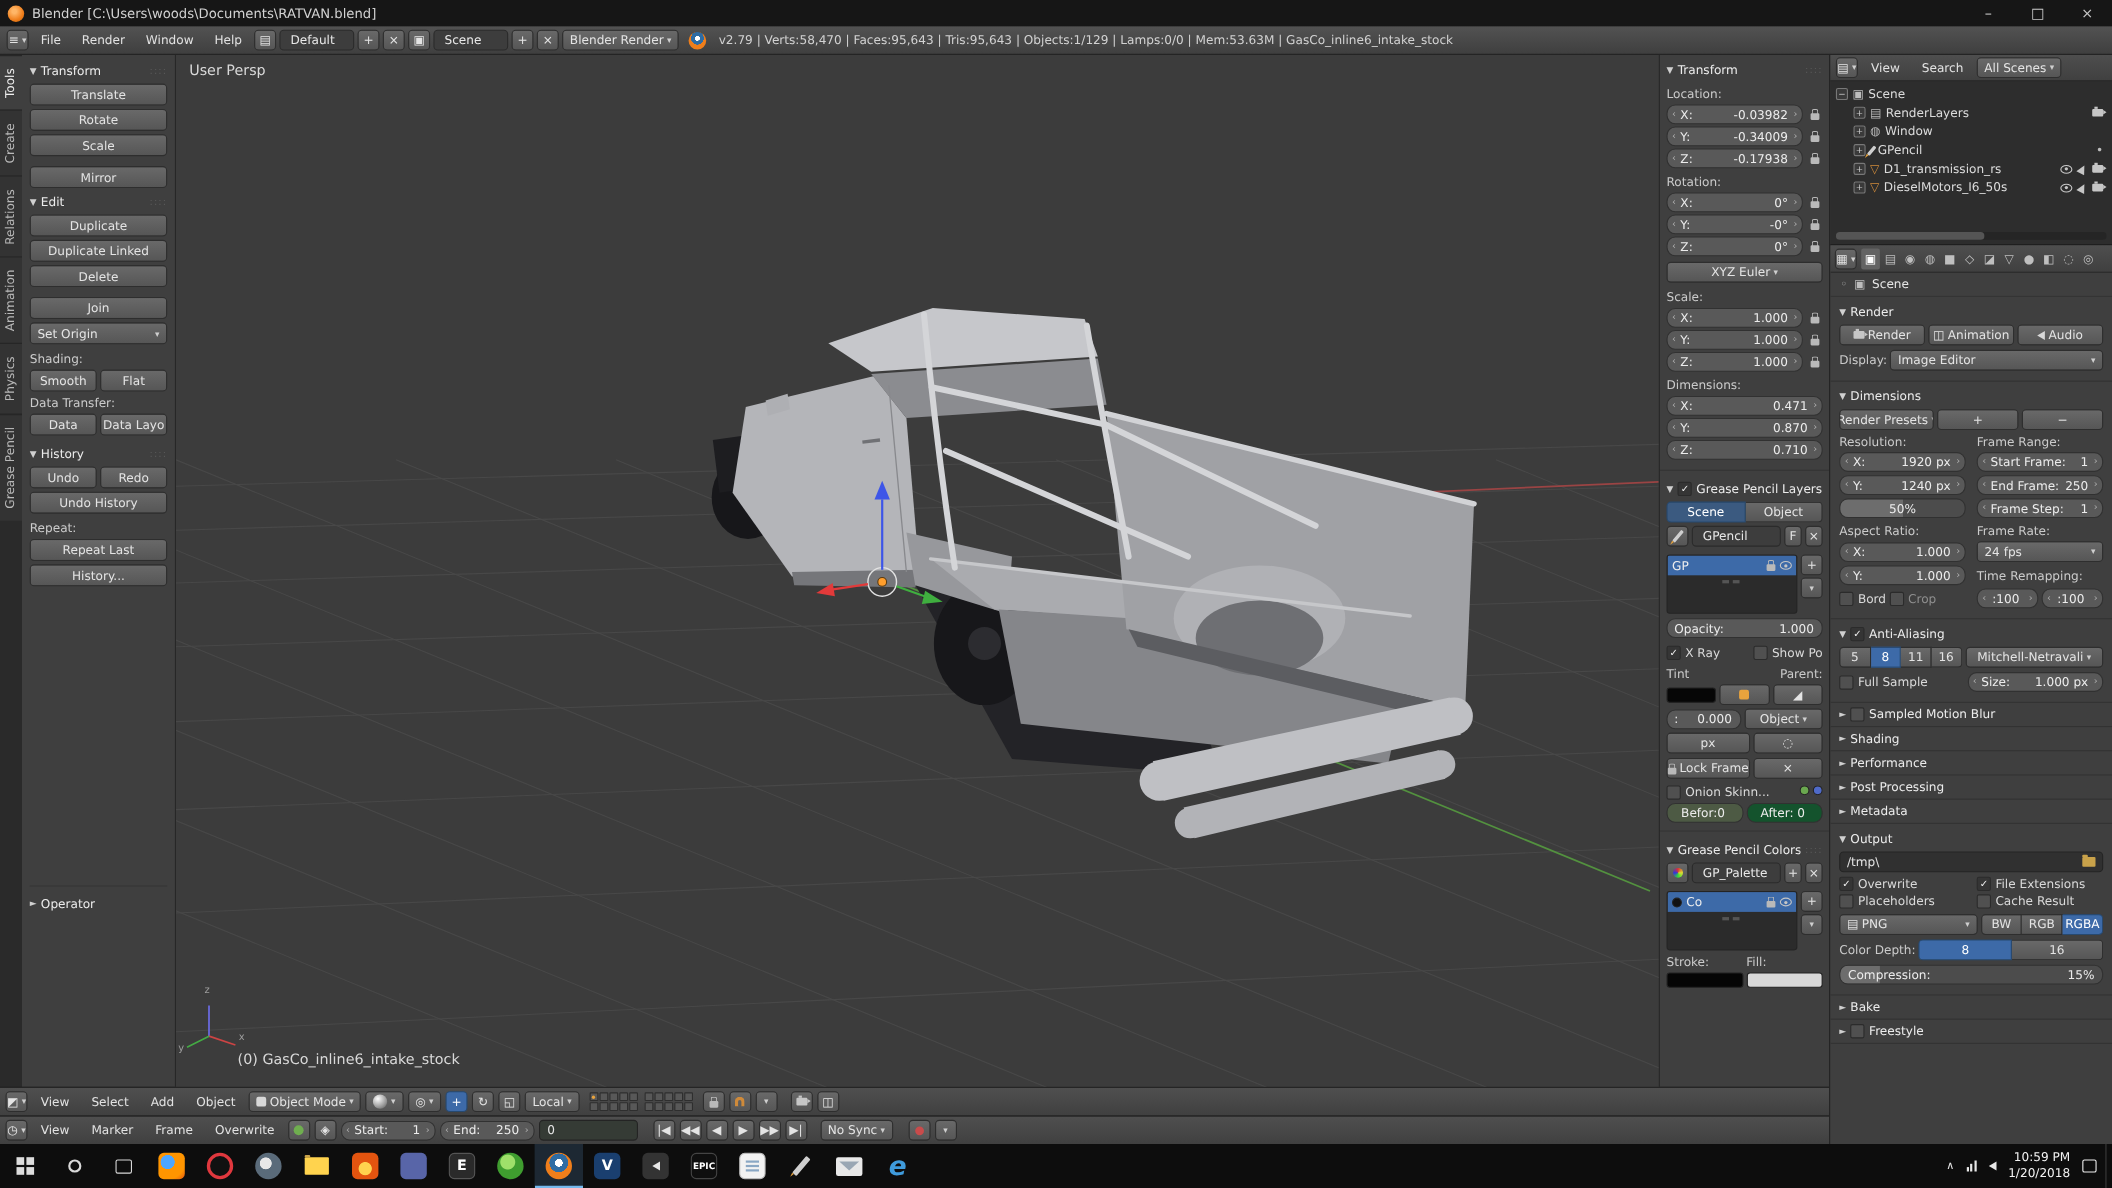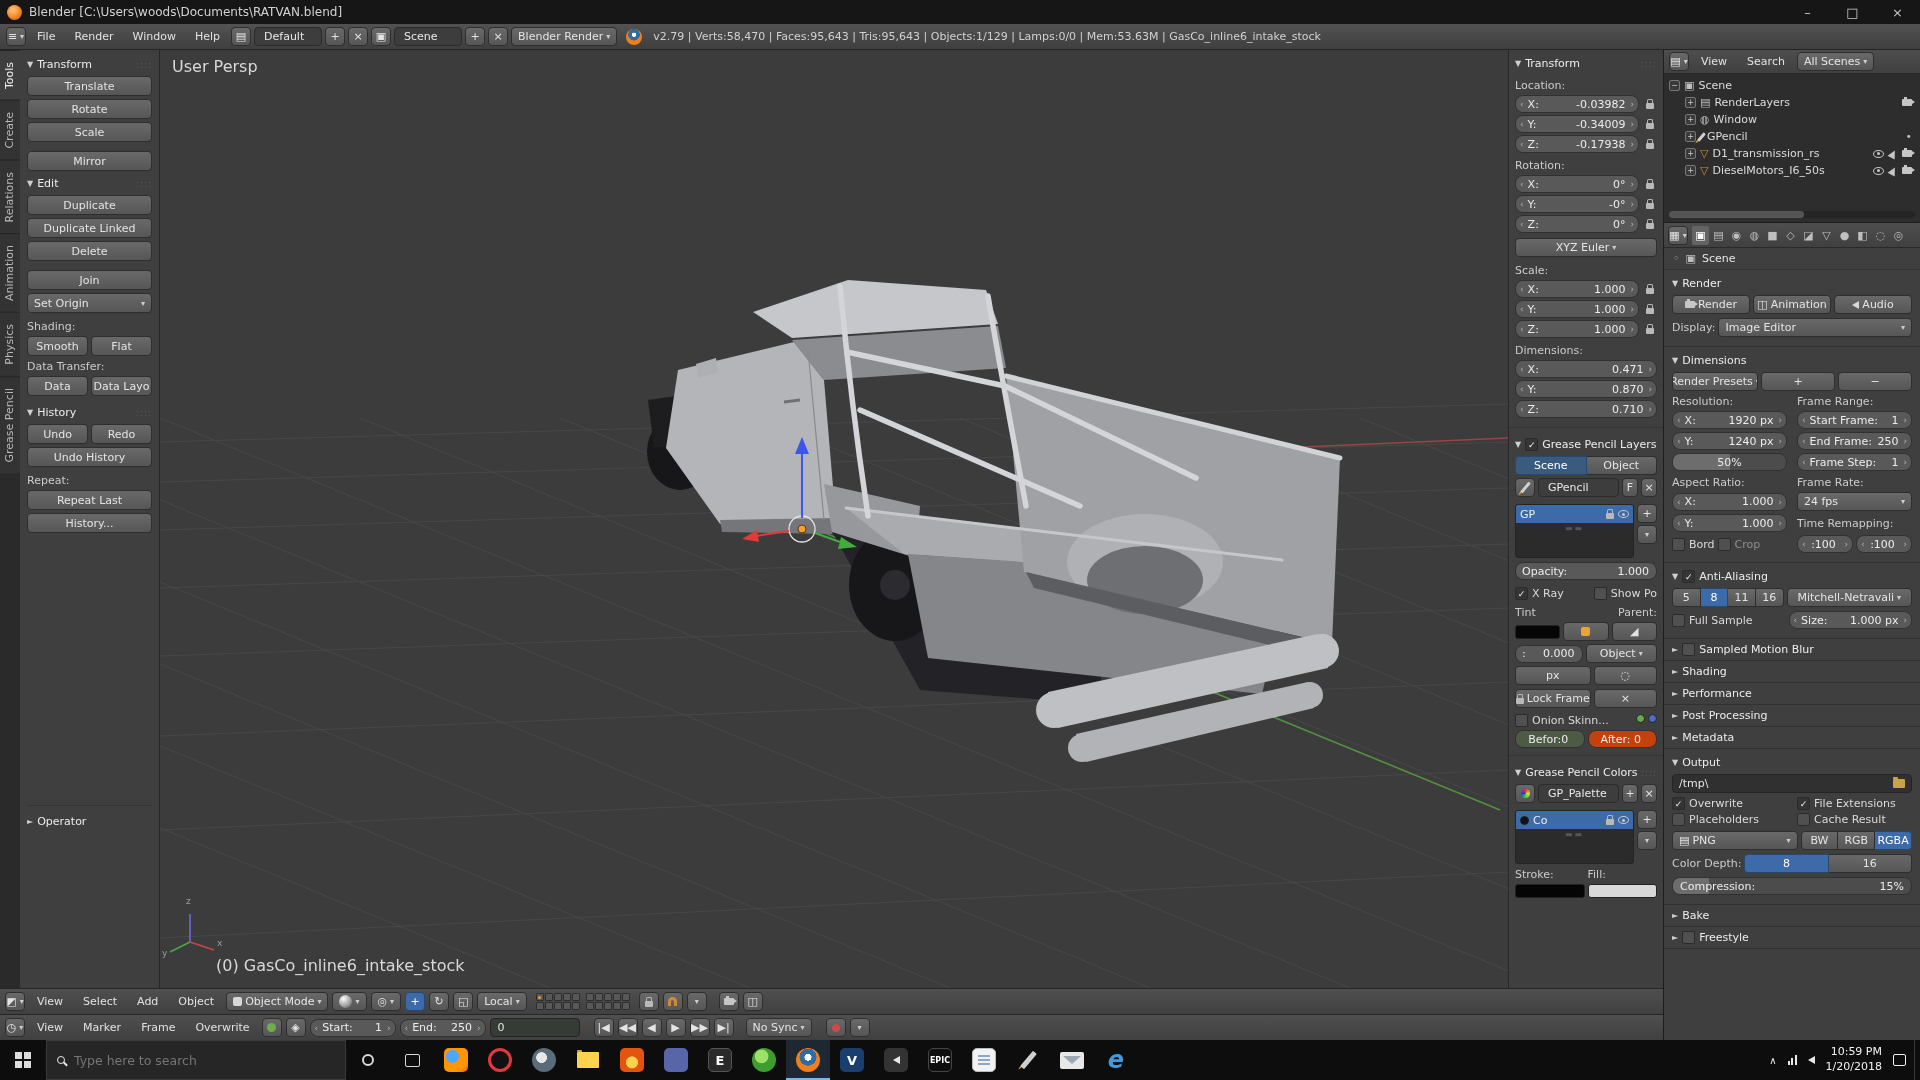--- a/index.html
+++ b/index.html
@@ -40,21 +40,21 @@
 .ph .dots{margin-left:auto;color:#5a5a5a;letter-spacing:1px;font-size:9px}
 .lbl{color:#cbcbcb;margin:4px 0 3px;white-space:nowrap}
 .row{display:flex;gap:3px;align-items:center}
 .row .b{flex:1;margin-bottom:0;min-width:0;overflow:hidden}
 .sep{height:1px;background:#343434;margin:7px -7px 7px}
 .operator{margin-top:auto;margin-bottom:150px;border-top:1px solid #353535;padding-top:6px}
 
 
 .vp{flex:1;position:relative;background:#3c3c3c;min-width:0;overflow:hidden}
 .vp svg{position:absolute;inset:0;width:100%;height:100%}
-.vp-label{position:absolute;color:#d9d9d9;font-size:16px}
+.vp-label{position:absolute;color:#d9d9d9;font-size:13px}
 .axis-lbl{position:absolute;color:#9d9d9d;font-size:9px}
 
 
 .num{display:flex;align-items:center;height:18px;background:#595959;border:1px solid #313131;border-radius:8px;padding:0 4px;gap:2px;color:#ececec;min-width:0}
 .num .arr{font-size:9px;color:#b5b5b5;flex:none}
 .num .nl{padding-left:2px;white-space:nowrap}
 .num .nv{flex:1;text-align:right;padding-right:3px;white-space:nowrap}
 .slider{position:relative;display:flex;align-items:center;height:18px;background:#4c4c4c;border:1px solid #313131;border-radius:8px;padding:0 7px;overflow:hidden;color:#ececec}
 .slider .fill{position:absolute;left:0;top:0;bottom:0;background:#6d6d6d}
 .slider .sl{position:relative;z-index:1;flex:1;white-space:nowrap}
@@ -579,21 +579,21 @@
               <span>Onion Skinn...</span>
             <span class="mla" style="display:flex;gap:3px">
                 <span class="dotsw" style="background:#6aa84f"></span>
                 <span class="dotsw" style="background:#4f6ac8"></span>
               </span>
           </div>
           <div class="row">
             <div class="num f1" style="background:#4d5a44">
                 <span class="nv" style="text-align:center">Befor:0</span>
               </div>
-            <div class="num f1" style="background:#c2410c">
+            <div class="num f1" style="background:#14532d">
                 <span class="nv" style="text-align:center">After: 0</span>
               </div>
           </div>
           <div class="sep"></div>
           <div class="ph">
               <span class="tri">▼</span>
               <span style="white-space:nowrap;overflow:hidden">Grease Pencil Colors</span>
               <span class="dots">::::</span>
             </div>
           <div class="row" style="margin-bottom:3px">
@@ -1115,24 +1115,20 @@
 
   <div class="taskbar">
     <div class="tb-start">
         <span class="winlogo">
           <i></i>
           <i></i>
           <i></i>
           <i></i>
         </span>
       </div>
-    <div class="tb-search">
-      <span class="mag"></span>
-      <input readonly="" placeholder="Type here to search" style="">
-    </div>
     <div class="tb-ic">
         <span style="width:12px;height:12px;border:2px solid #d8d8d8;border-radius:50%"></span>
       </div>
     <div class="tb-ic">
         <span style="width:15px;height:13px;border:1.5px solid #d8d8d8;border-radius:2px"></span>
       </div>
     <div class="tb-ic">
         <span class="ic24" style="background:radial-gradient(circle at 35% 35%,#4da6ff 0 28%,#ff9500 30% 70%,#e3540f)"></span>
       </div>
     <div class="tb-ic">

